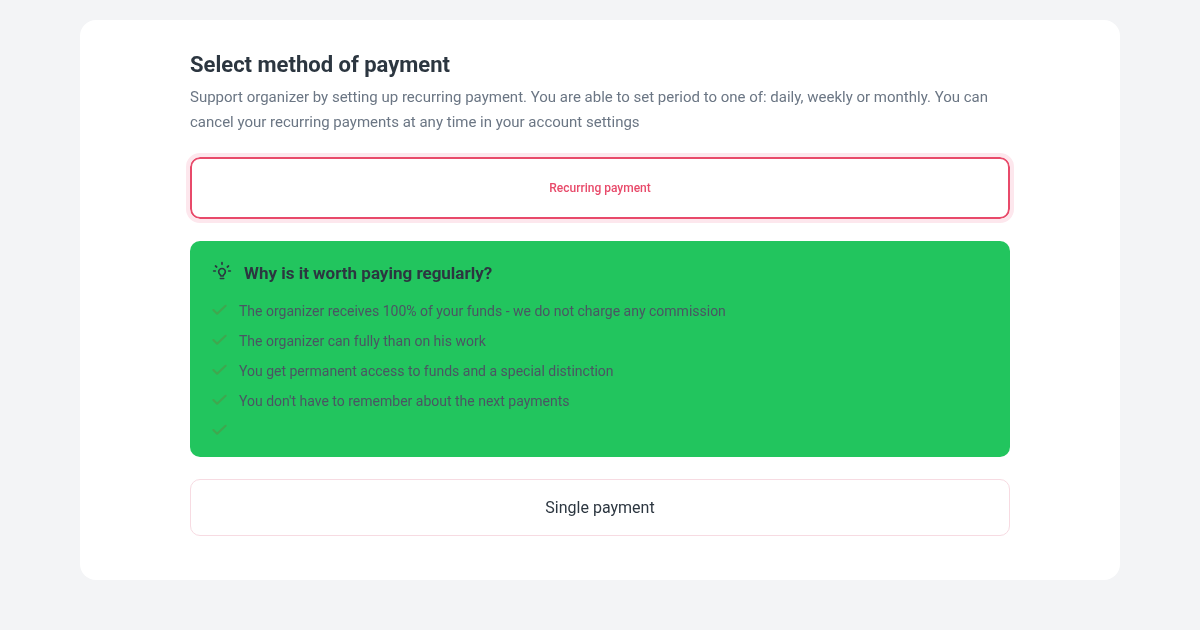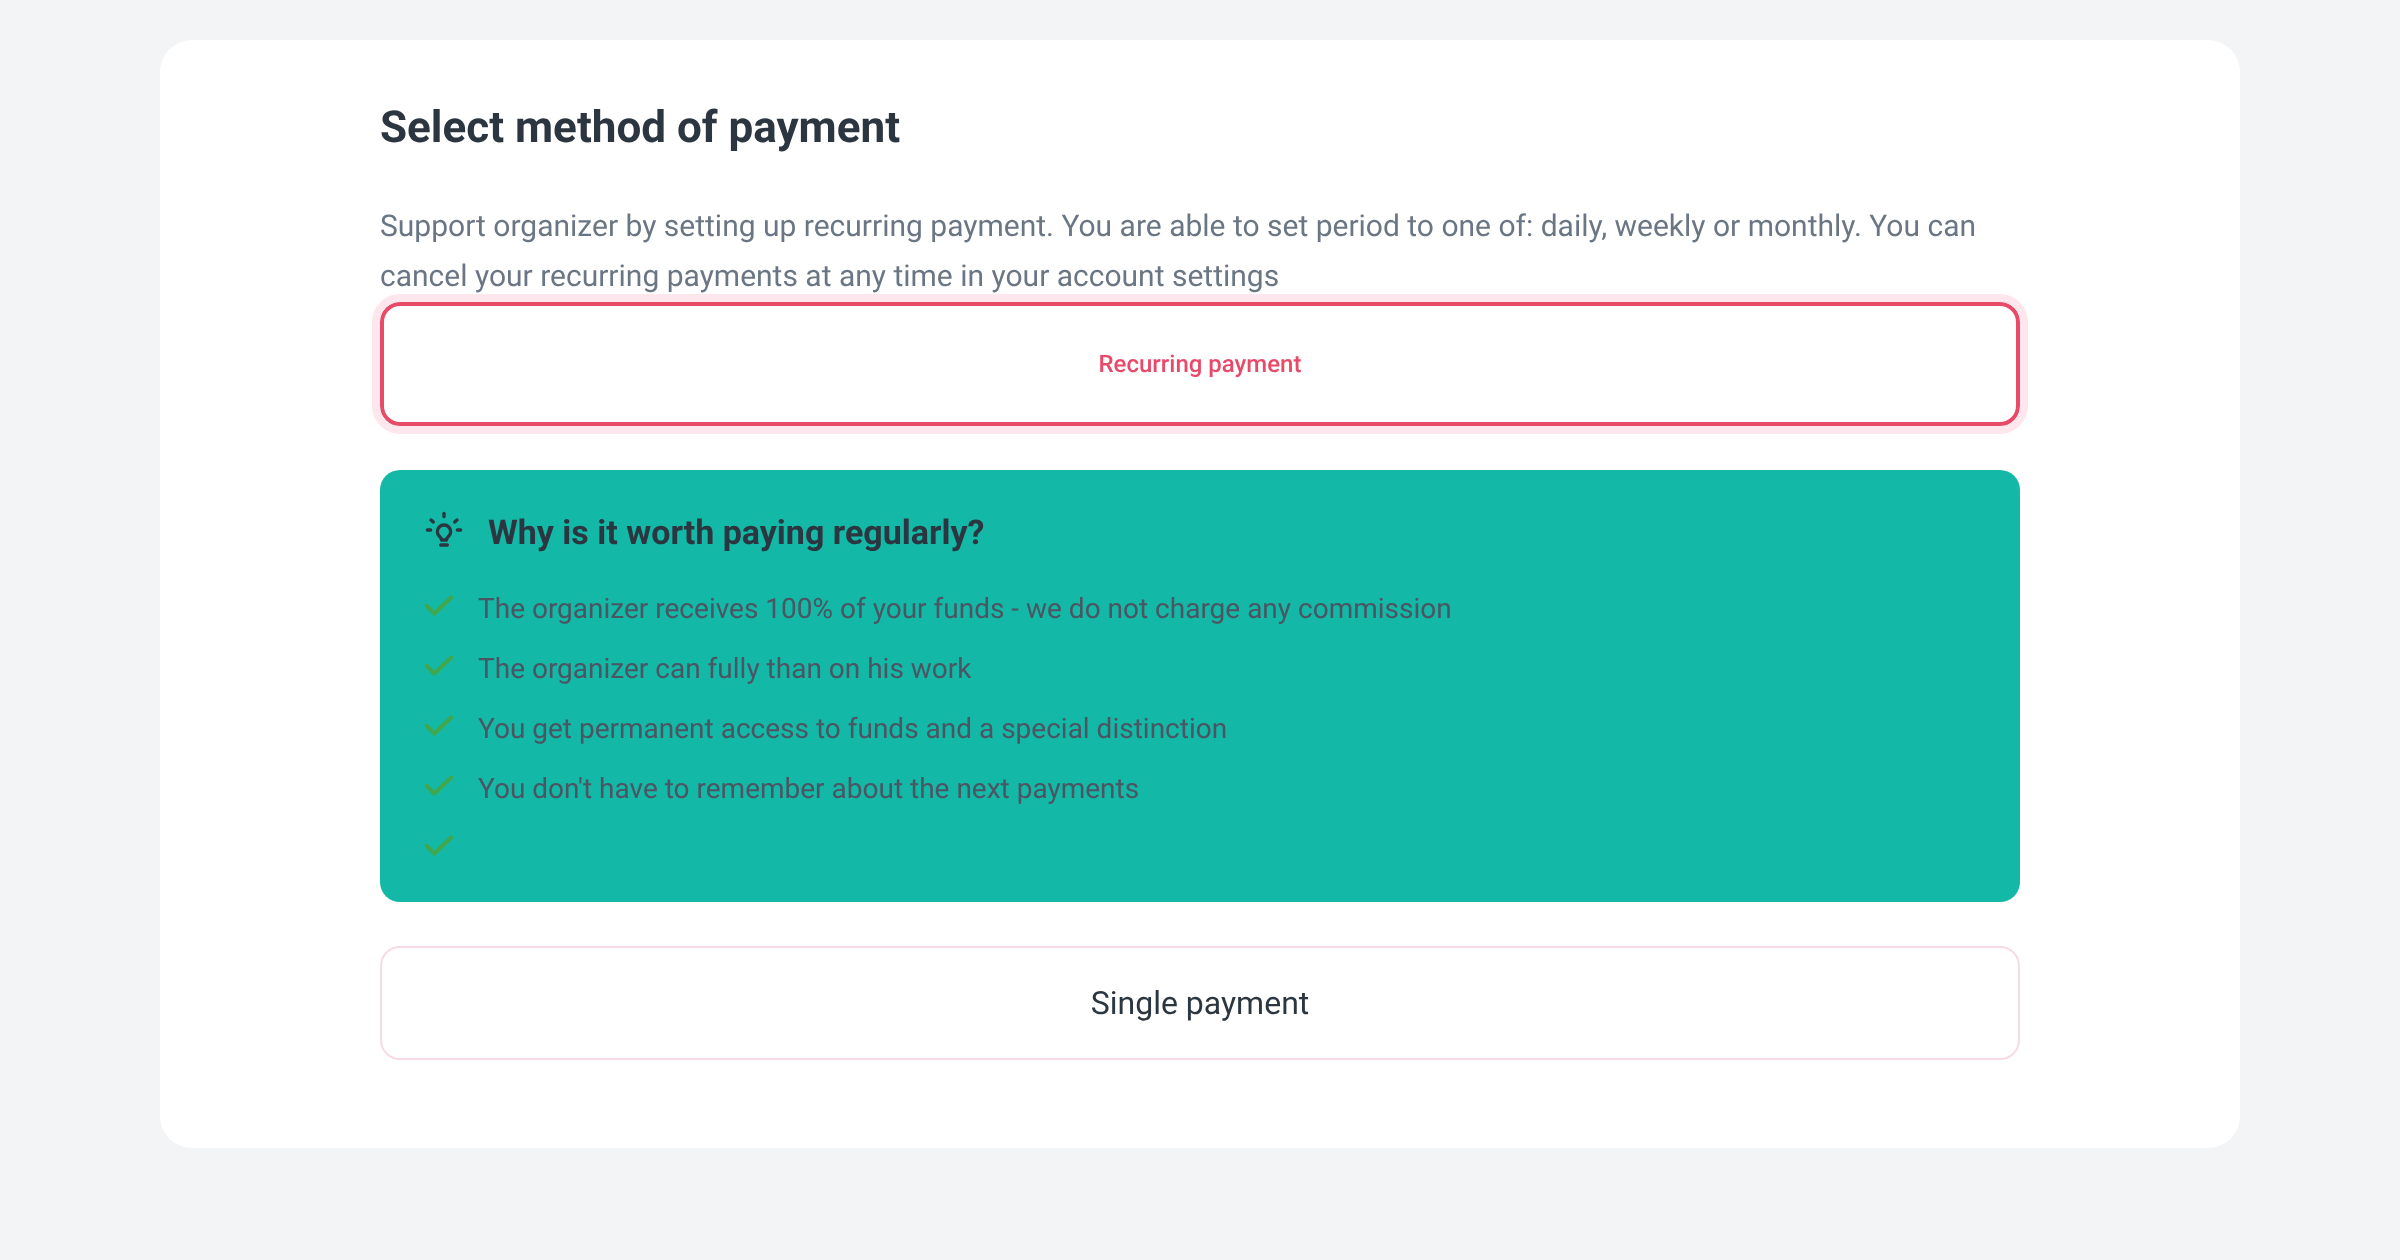--- a/index.html
+++ b/index.html
@@ -13,41 +13,42 @@
     }
     .card {
       background: #fff;
       border-radius: 16px;
       padding: 32px 110px 44px;
     }
     .title {
       font-size: 22px;
       font-weight: 700;
       color: #2c3640;
-      margin-bottom: 24px;
+      margin-bottom: 8px;
     }
     .desc {
       font-size: 15px;
       color: #6b7684;
       line-height: 1.65;
+      margin-bottom: 22px;
     }
     .option-selected {
       border: 2px solid #e84a6a;
       outline: 4px solid #fde7ed;
       border-radius: 10px;
       padding: 22px 0;
       text-align: center;
       font-size: 12px;
       font-weight: 500;
       color: #e84a6a;
       cursor: pointer;
       margin-bottom: 22px;
     }
     .benefits {
-      background: #14b8a6;
+      background: #22c55e;
       border-radius: 10px;
       padding: 20px 22px 18px;
       margin-bottom: 22px;
     }
     .benefits-header {
       display: flex;
       align-items: center;
       gap: 12px;
       margin-bottom: 18px;
     }

